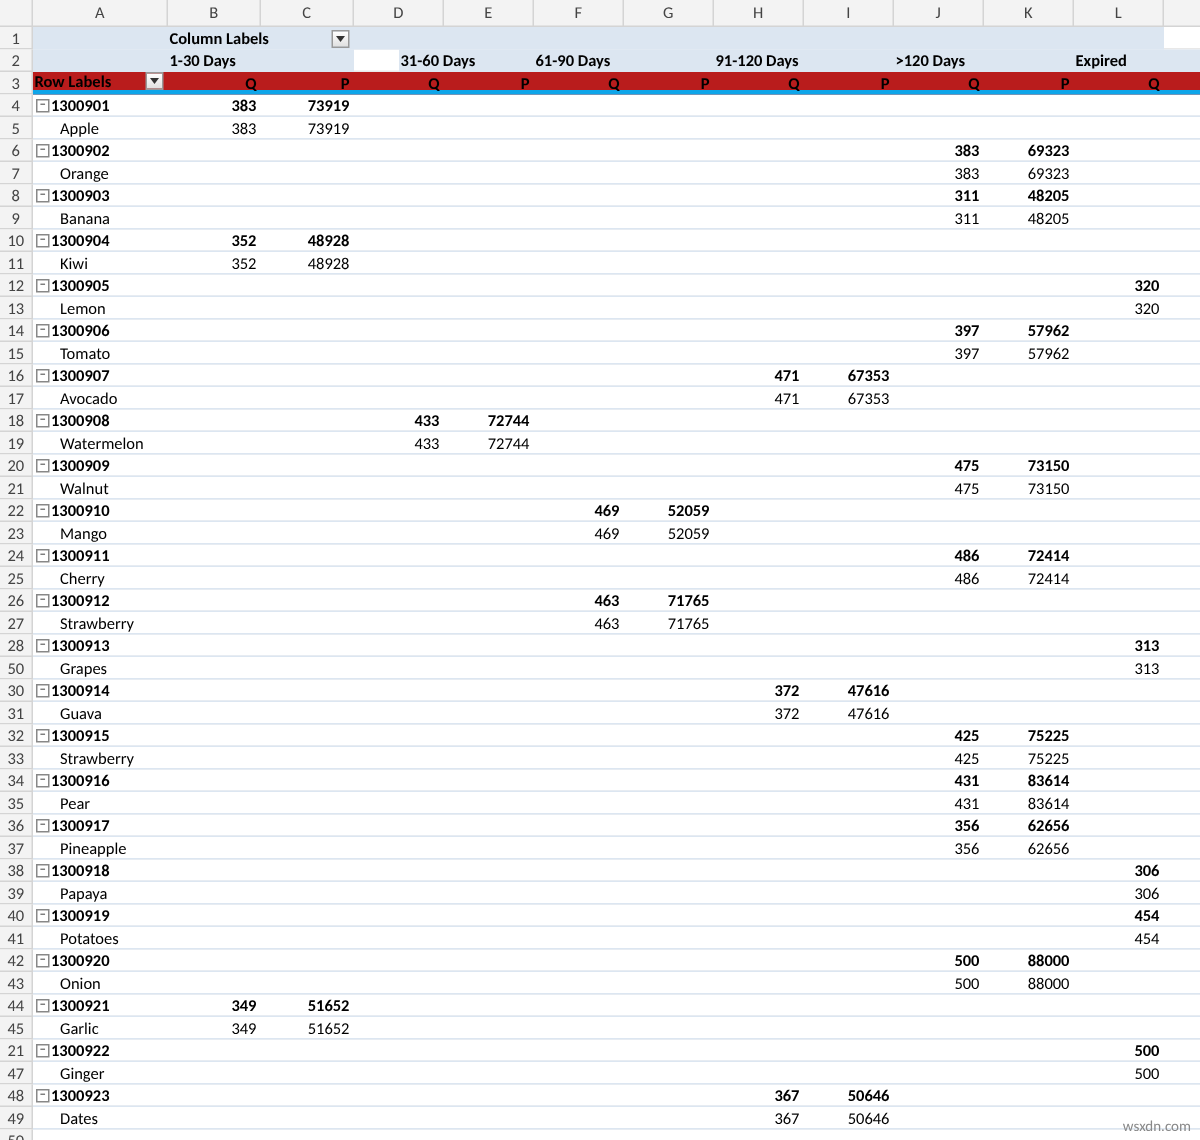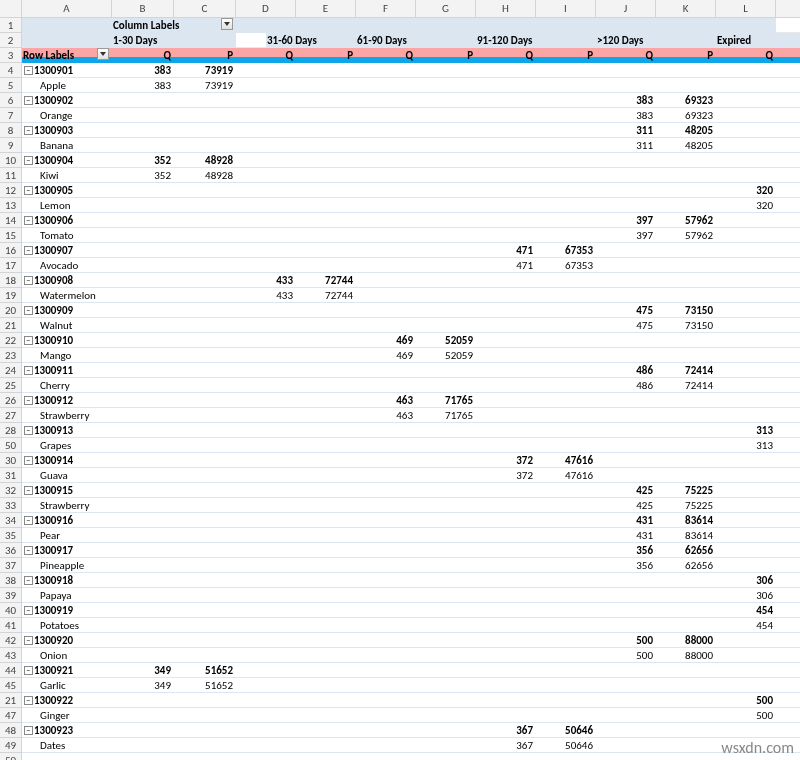--- a/index.html
+++ b/index.html
@@ -49,22 +49,22 @@
   }
   .row-cells.hdr-top > div {
     background: #dce6f1;
     font-weight: bold;
   }
   .row-cells.hdr-mid > div {
     background: #dce6f1;
     font-weight: bold;
   }
   .row-cells.hdr-bot > div {
-    background: #fca5a5;
-    border-bottom: 6px solid #0ea5e9;
+    background: #b91c1c;
+    border-bottom: 3px solid #0ea5e9;
     font-weight: bold;
   }
   .row-cells.plain > div { border-bottom: 1px solid #dce6f1; }
   .row-cells > div {
     padding: 0 3px 0 1px;
     white-space: nowrap;
     overflow: visible;
     height: 15px;
   }
   .num { text-align: right; }
@@ -94,24 +94,24 @@
     align-items: center; justify-content: center;
     margin-left: 4px;
     flex-shrink: 0;
   }
   .filter-btn::after {
     content: "";
     border-left: 3px solid transparent;
     border-right: 3px solid transparent;
     border-top: 4px solid #333;
   }
-  .flex-label { display: flex; align-items: flex-start; justify-content: space-between; }
+  .flex-label { display: flex; align-items: center; justify-content: space-between; }
   .watermark {
     position: fixed; right: 6px; bottom: 3px;
-    font-size: 16px; color: #888;
+    font-size: 10px; color: #888;
   }
 </style>
 </head>
 <body>
 
 <div class="sheet">
 
   <div class="col-headers" id="colhdr">
       <div></div>
       <div>A</div>

